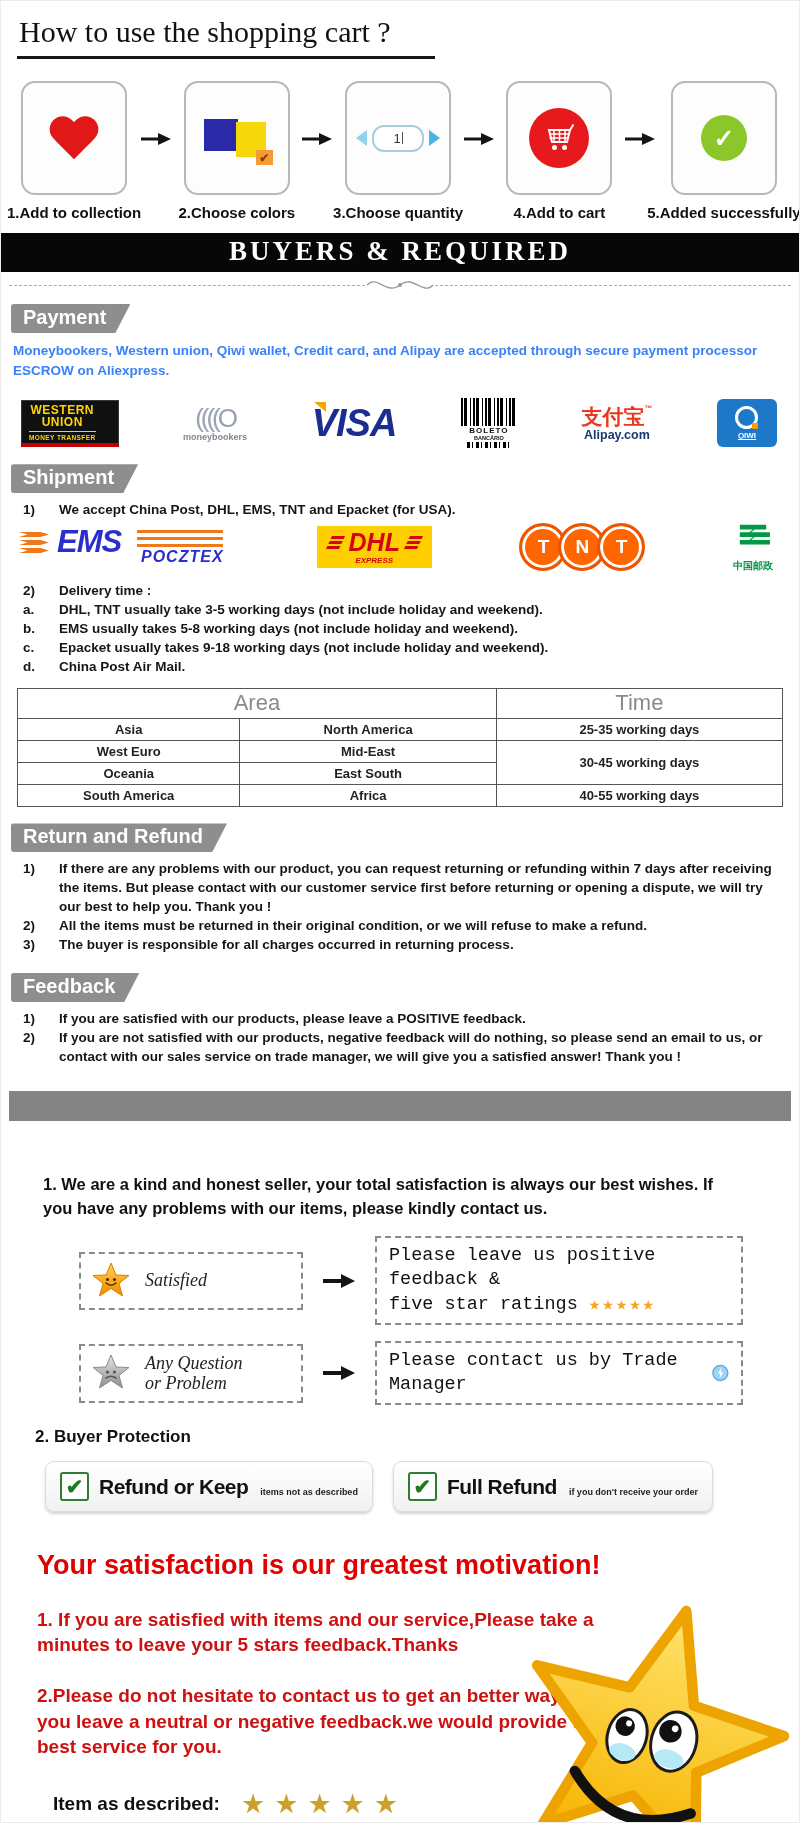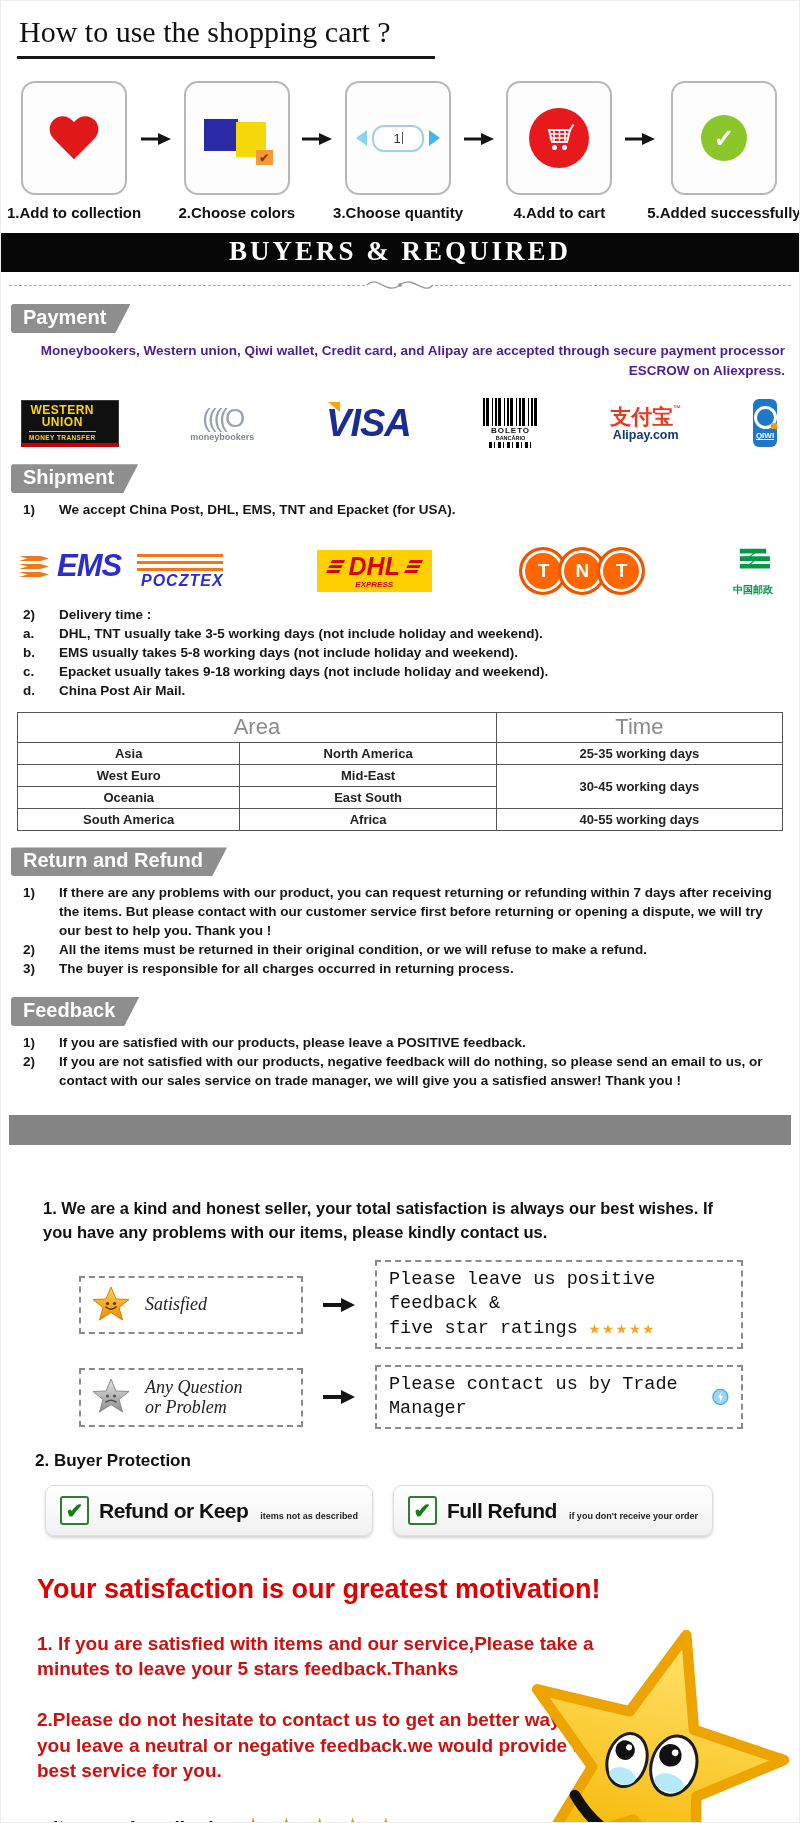--- a/index.html
+++ b/index.html
@@ -42,21 +42,21 @@
   .banner{margin-top:12px;background:#070707;color:#fff;text-align:center;
     font-family:"Liberation Serif",serif;font-weight:bold;font-size:27px;letter-spacing:3px;padding:3px 0 5px 0;}
   .orn-row{display:flex;align-items:center;margin:4px 8px 0 8px;height:18px;}
   .orn-dash{flex:1;border-top:1px dashed #ababab;}
 
   
   .tag{display:inline-block;background:#8e8e8e;color:#fff;font-size:20px;font-weight:bold;
     padding:2px 24px 4px 12px;margin:10px 0 0 10px;border-radius:3px 0 0 3px;
     clip-path:polygon(0 0,100% 0,calc(100% - 15px) 100%,0 100%);}
 
-  .para{font-size:13.5px;font-weight:bold;color:#4c1d95;line-height:1.45;margin:8px 14px 0 12px;text-align:right;}
+  .para{font-size:13.5px;font-weight:bold;color:#3b82f6;line-height:1.45;margin:8px 14px 0 12px;}
 
   
   .pay-logos{display:flex;align-items:center;justify-content:space-between;margin:14px 22px 2px 20px;height:58px;}
   .wu{background:#101010;border:1px solid #3a3a3a;border-bottom:4px solid #c40000;padding:3px 22px 2px 7px;text-align:center;}
   .wu-l1{color:#ffd400;font-weight:bold;font-size:12px;line-height:1.05;letter-spacing:.5px;}
   .wu-l3{color:#ffd400;font-weight:bold;font-size:6.5px;border-top:1px solid #ffd400;margin-top:2px;padding-top:2px;letter-spacing:.4px;}
   .mb{text-align:center;color:#8e98a6;}
   .mb-arcs{font-size:26px;letter-spacing:-3px;color:#98a2b0;line-height:1;}
   .mb-lbl{font-size:9px;font-weight:bold;color:#7d8794;margin-top:1px;}
   .visa{position:relative;font-style:italic;font-weight:bold;font-size:38px;color:#1b2d8f;letter-spacing:-1px;line-height:1;}
@@ -66,31 +66,31 @@
   .barcode{width:56px;height:28px;margin:0 auto;
     background:repeating-linear-gradient(90deg,#000 0 2px,#fff 2px 3px,#000 3px 6px,#fff 6px 9px,#000 9px 10px,#fff 10px 12px);}
   .bol-t1{font-size:8px;font-weight:bold;letter-spacing:1px;color:#111;}
   .bol-t2{font-size:5.5px;font-weight:bold;color:#111;}
   .barcode2{width:44px;height:6px;margin:1px auto 0 auto;
     background:repeating-linear-gradient(90deg,#000 0 3px,#fff 3px 5px,#000 5px 6px,#fff 6px 9px);}
   .alipay{text-align:center;}
   .ali-cn{color:#e8381d;font-size:21px;font-weight:bold;line-height:1.1;}
   .ali-tm{font-size:8px;vertical-align:top;color:#e8381d;}
   .ali-en{font-size:12.5px;font-weight:bold;color:#17386e;}
-  .qiwi{width:24px;height:48px;background:#1e78c8;border-radius:6px;display:flex;flex-direction:column;align-items:center;justify-content:center;gap:2px;}
+  .qiwi{width:60px;height:48px;background:#1e78c8;border-radius:6px;display:flex;flex-direction:column;align-items:center;justify-content:center;gap:2px;}
   .q-circle{width:17px;height:17px;border:3px solid #fff;border-radius:50%;position:relative;}
   .q-circle::after{content:"";position:absolute;right:-3px;bottom:-3px;width:6px;height:6px;background:#ff9a00;border-radius:1px;}
   .qiwi-lbl{color:#fff;font-size:8px;font-weight:bold;text-decoration:underline;}
 
   
   .nlist{margin:8px 14px 0 14px;}
   .nitem{display:flex;font-size:13.5px;font-weight:bold;color:#161616;line-height:1.4;}
   .nitem .num{flex:none;width:36px;padding-left:8px;}
   .nitem .txt{flex:1;padding-right:6px;}
-  .ship-logos{display:flex;align-items:center;justify-content:space-between;margin:24px 26px 4px 18px;height:54px;}
+  .ship-logos{display:flex;align-items:center;justify-content:space-between;margin:0 26px 4px 18px;height:54px;}
   .ems{position:relative;width:210px;height:50px;}
   .ems-chev{position:absolute;left:0;top:10px;display:flex;flex-direction:column;gap:3px;}
   .chev{width:30px;height:5px;background:#f07818;clip-path:polygon(0 0,72% 0,100% 50%,72% 100%,0 100%,28% 50%);}
   .ems-txt{position:absolute;left:38px;top:2px;color:#2a2ecc;font-weight:bold;font-style:italic;font-size:31px;letter-spacing:-1px;}
   .ems-lines{position:absolute;left:118px;top:8px;width:86px;height:3px;background:#f07818;box-shadow:0 7px 0 #f07818,0 14px 0 #f07818;}
   .pocztex{position:absolute;left:122px;top:26px;color:#2a2ecc;font-weight:bold;font-style:italic;font-size:16px;letter-spacing:1px;}
   .dhl{background:#ffcf00;padding:4px 12px 3px 12px;text-align:center;}
   .dhl-main{display:flex;align-items:center;gap:7px;}
   .dhl-bar{width:13px;height:3px;background:#d40511;box-shadow:0 5px 0 #d40511,0 -5px 0 #d40511;transform:skewX(-25deg);}
   .dhl-txt{color:#d40511;font-weight:bold;font-style:italic;font-size:25px;letter-spacing:0;line-height:1;}

